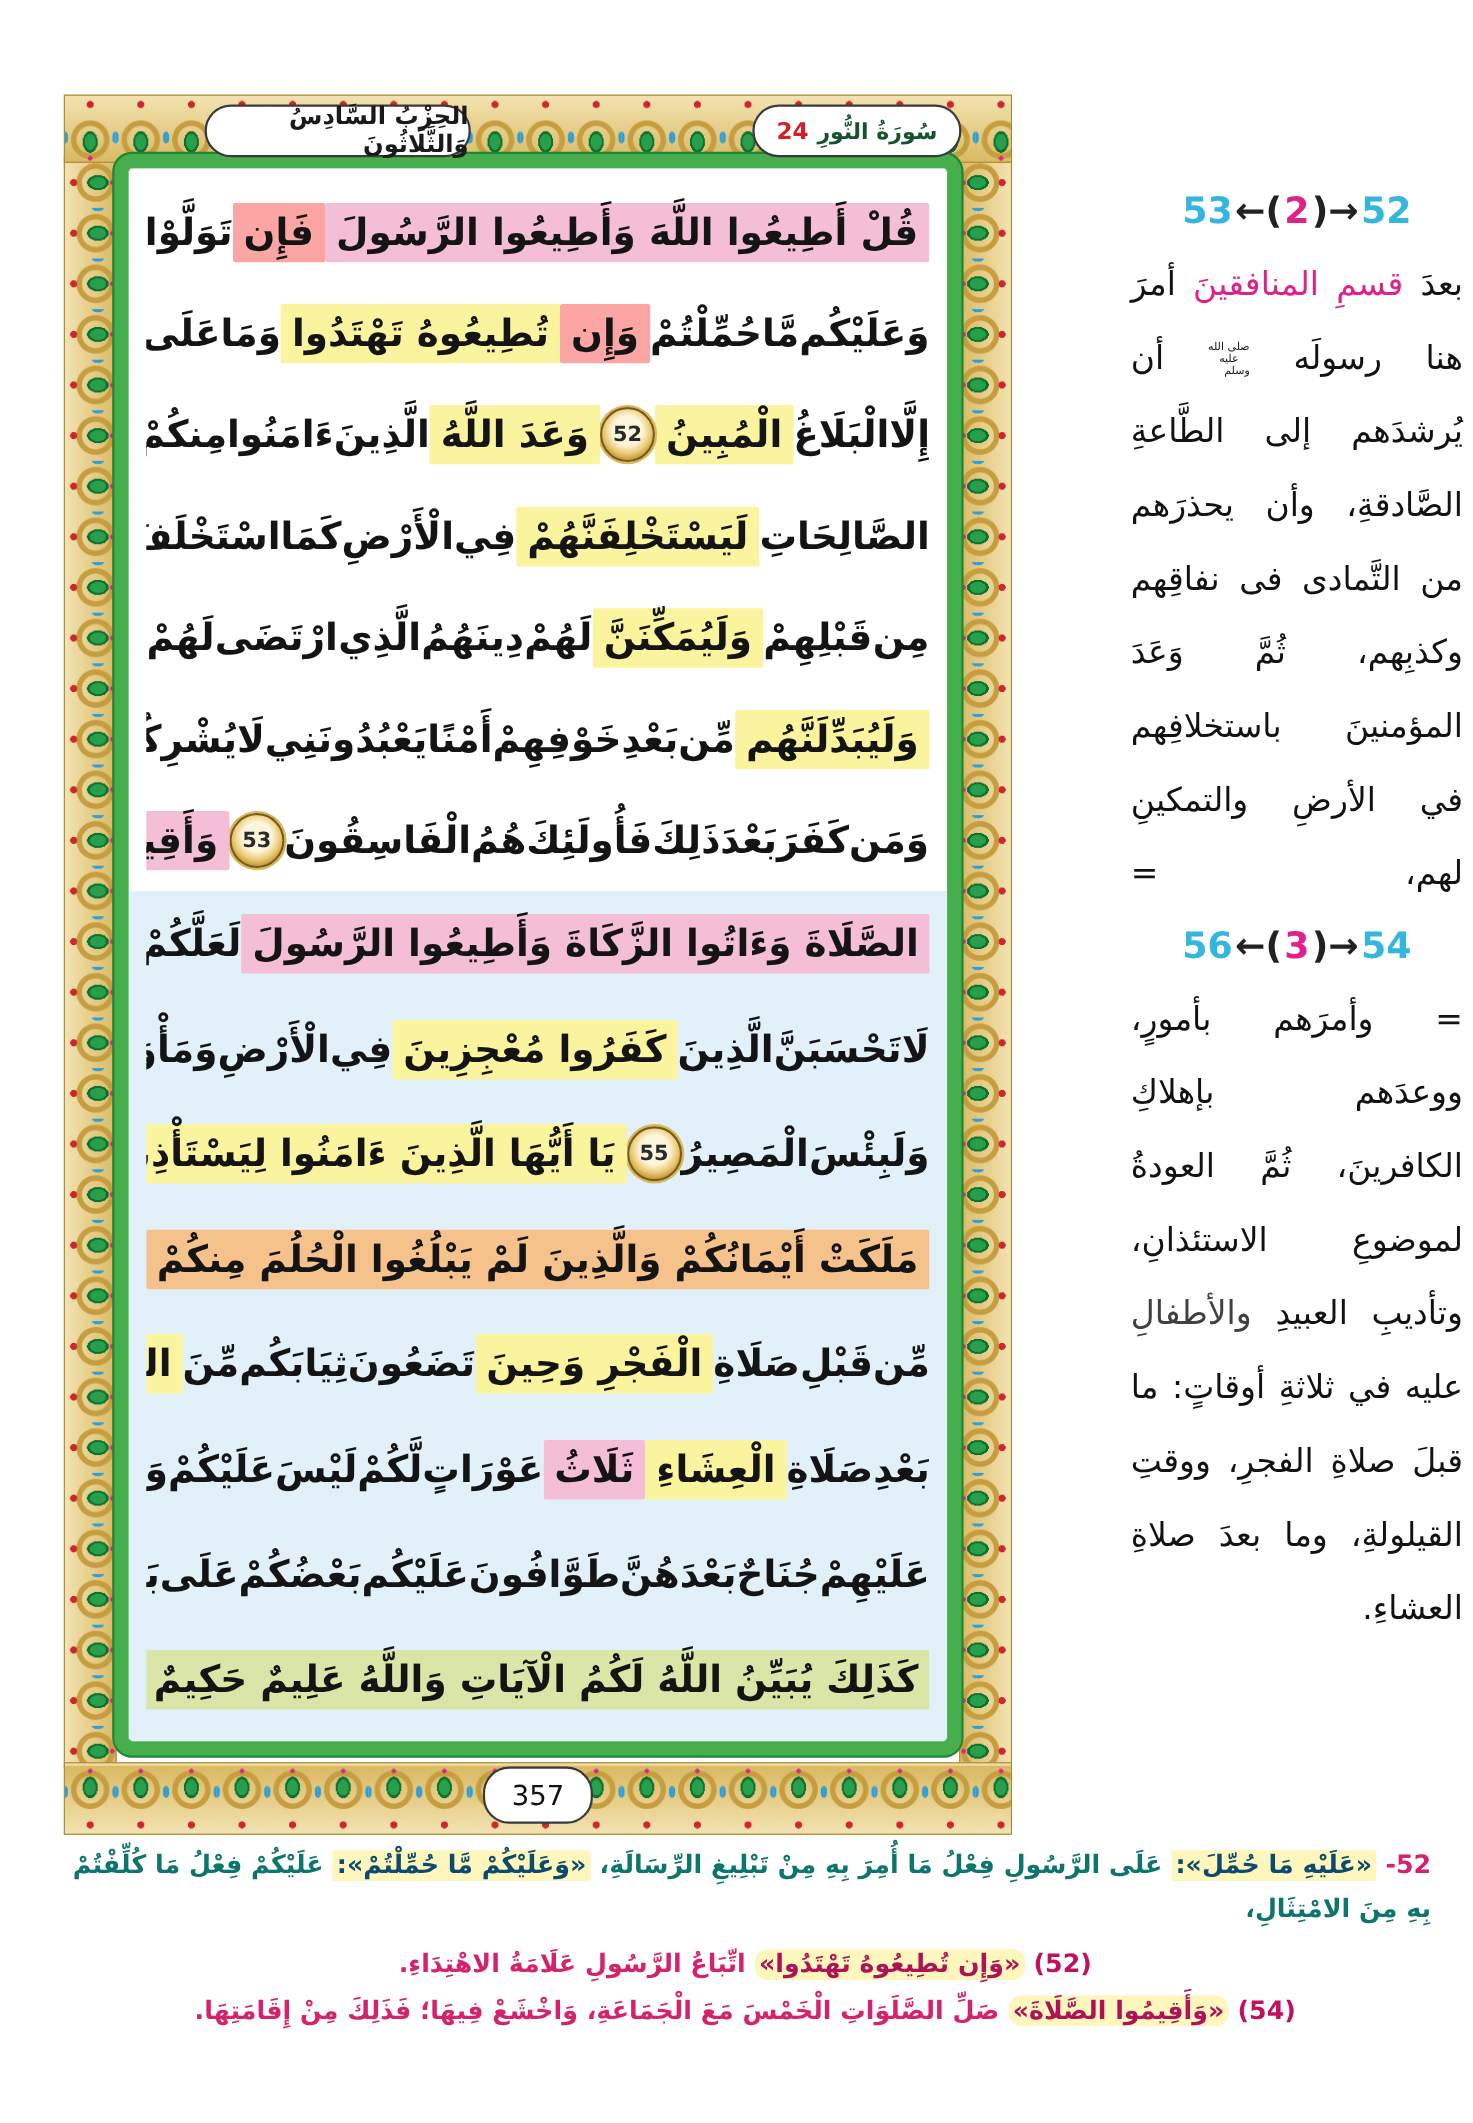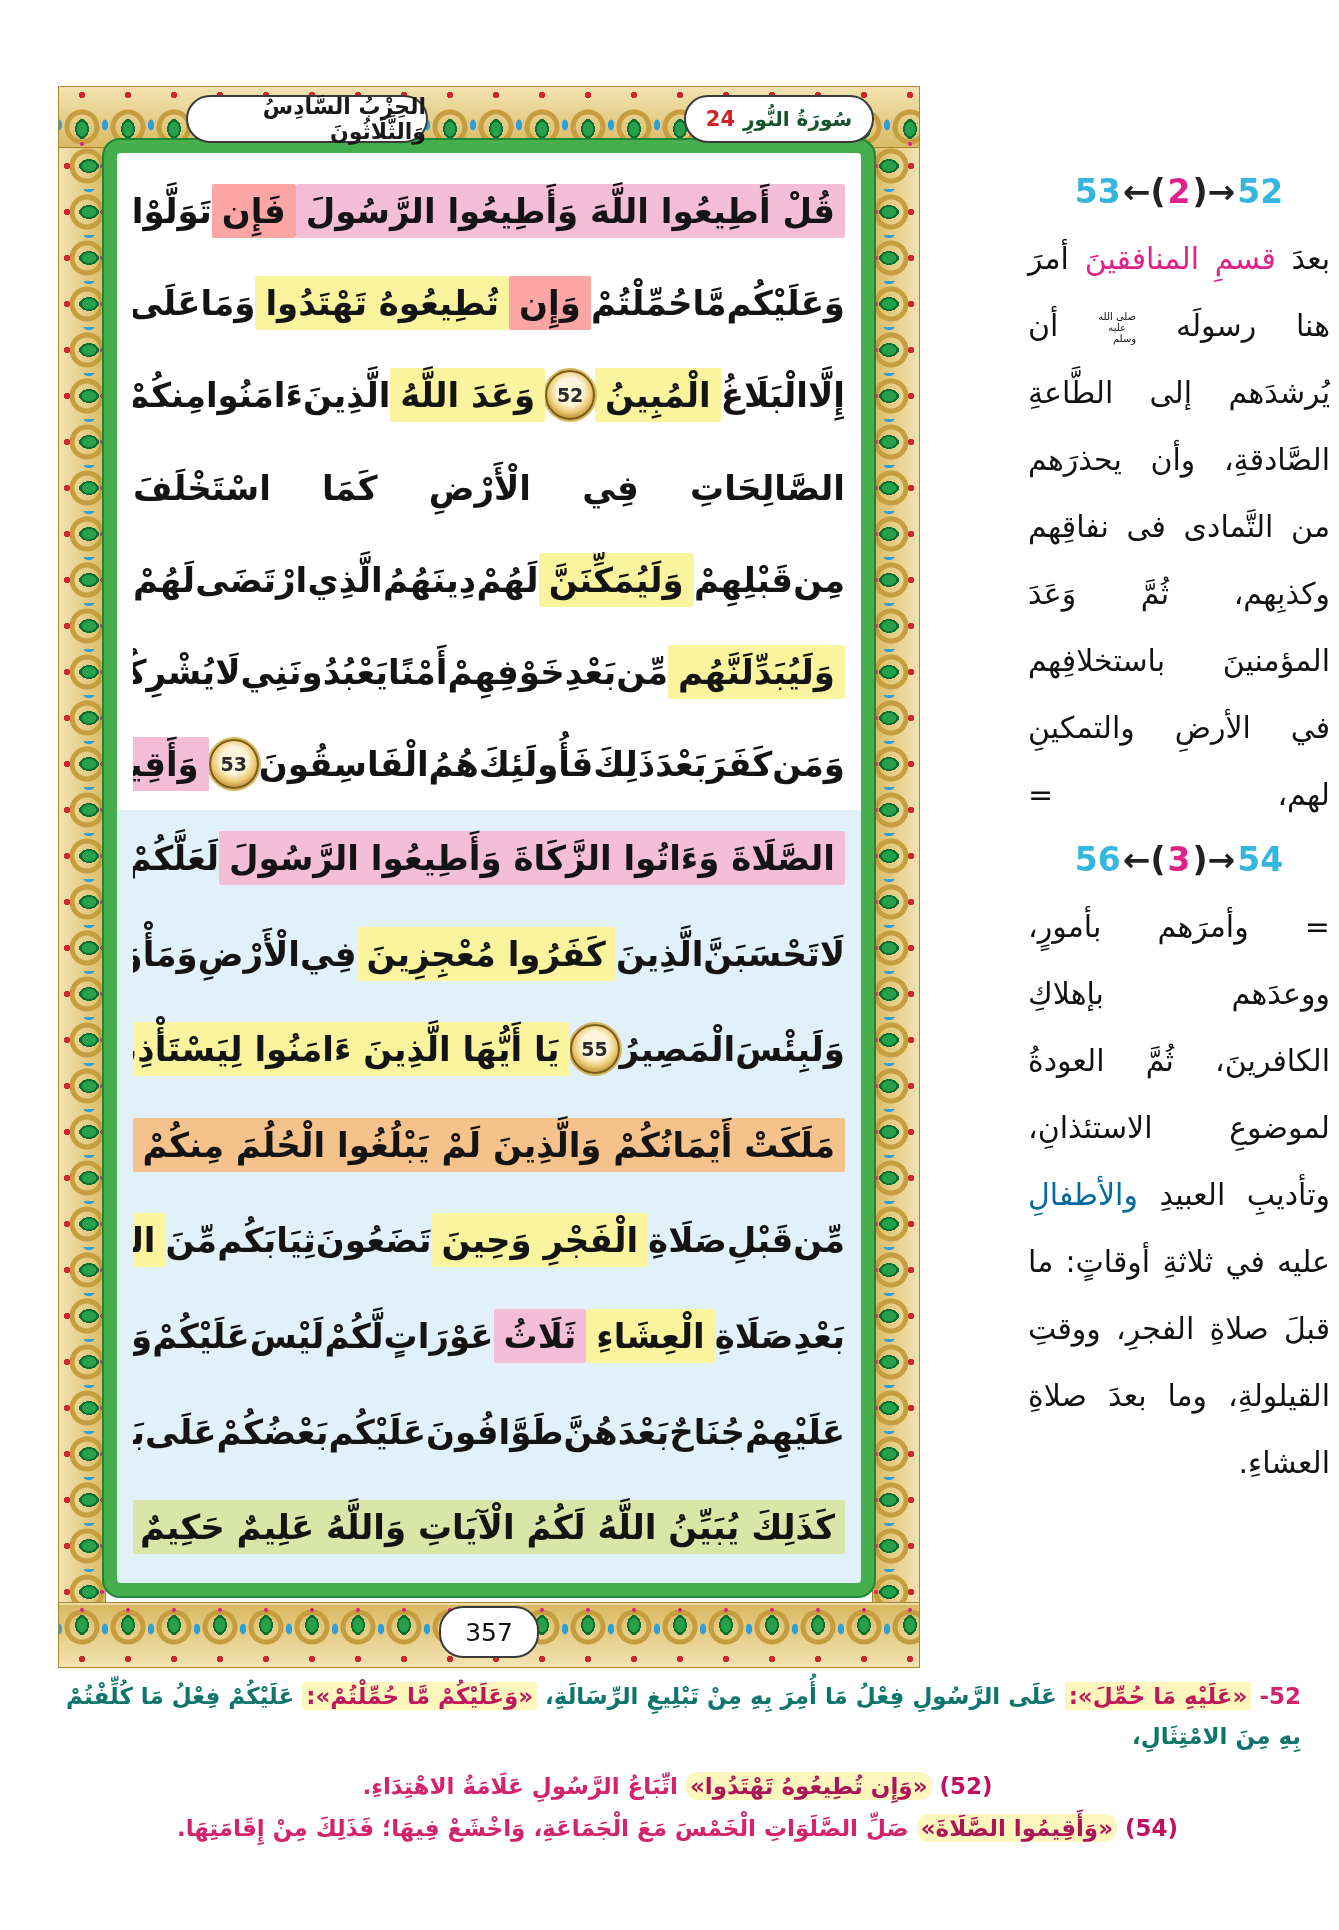--- a/index.html
+++ b/index.html
@@ -69,35 +69,35 @@
 
   
   .commentary{position:absolute;left:1028px;top:168px;width:302px;direction:rtl;color:#121212;}
   .comm-header{direction:ltr;display:flex;justify-content:center;align-items:center;gap:2px;
                font-size:33px;font-weight:bold;margin:4px 0 14px 0;}
   .num-cyan{color:#35b6df;}
   .num-mag{color:#e0218a;}
   .arrow{color:#222;}
   .comm-para{font-size:30px;line-height:67px;text-align:justify;text-align-last:justify;margin-bottom:12px;}
   .c-magenta{color:#e0218a;}
-  .c-blue{color:#0369a1;}
+  .c-blue{color:#404040;}
   .saw{display:inline-block;width:38px;font-size:10px;line-height:11px;text-align:center;
        vertical-align:middle;font-weight:normal;white-space:normal;}
 
   
   .footnotes{position:absolute;left:54px;right:38px;top:1676px;direction:rtl;}
   .fnote{font-size:23px;font-weight:bold;line-height:40px;margin-bottom:2px;}
   .fnote.teal{color:#0d756c;}
   .fnote.pink{color:#d4226d;}
   .al-right{text-align:right;}
   .al-center{text-align:center;}
   .f-num{color:#d4226d;}
   .fnote.pink .f-num{color:#c21060;}
   .f-quote{background:#fdf6bd;padding:1px 4px;border-radius:2px;}
-  .fnote.teal .f-quote{color:#be185d;}
+  .fnote.teal .f-quote{color:#0c4a6e;}
   .fnote.pink .f-quote{color:#ad1457;border-radius:12px;}
   .fnote.m-top{margin-top:10px;}
 </style>
 </head>
 <body>
 
 <div id="canvas">
 
   <div class="mushaf">
     <div class="orn v left"></div>
@@ -138,20 +138,21 @@
               <span class="w">الْبَلَاغُ</span>
               <span class="hl hl-yellow">الْمُبِينُ</span>
               <span class="vmark">52</span>
               <span class="hl hl-yellow">وَعَدَ اللَّهُ</span>
               <span class="w">الَّذِينَ</span>
               <span class="w">ءَامَنُوا</span>
               <span class="w">مِنكُمْ</span>
             </div>
             <div class="qline">
               <span class="w">الصَّالِحَاتِ</span>
+              <span class="hl hl-yellow">لَيَسْتَخْلِفَنَّهُمْ</span>
               <span class="w">فِي</span>
               <span class="w">الْأَرْضِ</span>
               <span class="w">كَمَا</span>
               <span class="w">اسْتَخْلَفَ</span>
             </div>
             <div class="qline">
               <span class="w">مِن</span>
               <span class="w">قَبْلِهِمْ</span>
               <span class="hl hl-yellow">وَلَيُمَكِّنَنَّ</span>
               <span class="w">لَهُمْ</span>

